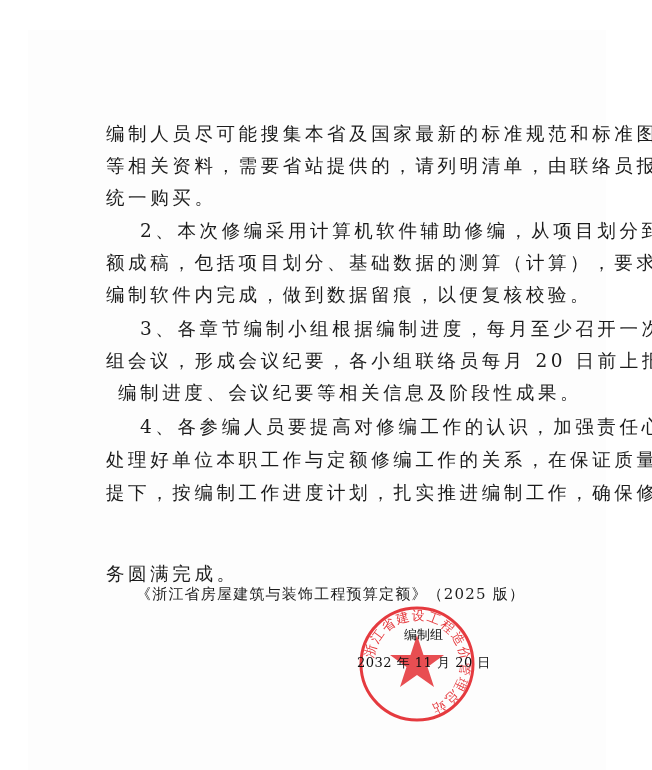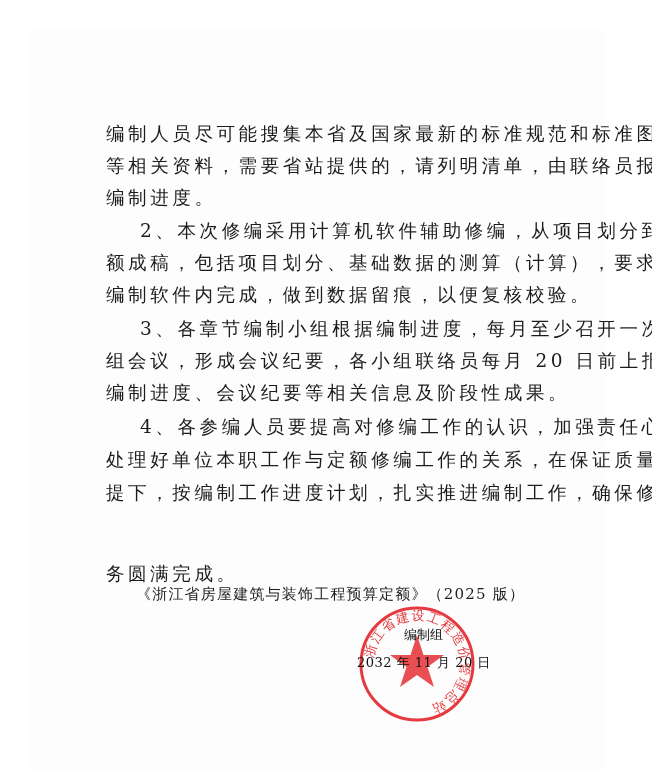--- a/index.html
+++ b/index.html
@@ -61,29 +61,29 @@
       opacity: 0.9;
     }
   </style>
 </head>
 <body>
 
 <div class="page"></div>
 
 <div class="line" style="top:123px;">编制人员尽可能搜集本省及国家最新的标准规范和标准图集</div>
 <div class="line" style="top:155px;">等相关资料，需要省站提供的，请列明清单，由联络员报省站</div>
-<div class="line" style="top:187px;">编制进度。</div>
+<div class="line" style="top:187px;">统一购买。</div>
 
 <div class="line indent" style="top:220px;">2、本次修编采用计算机软件辅助修编，从项目划分到定</div>
 <div class="line" style="top:252px;">额成稿，包括项目划分、基础数据的测算（计算），要求均在</div>
 <div class="line" style="top:284px;text-align:right;">编制软件内完成，做到数据留痕，以便复核校验。</div>
 
 <div class="line indent" style="top:318px;">3、各章节编制小组根据编制进度，每月至少召开一次小</div>
 <div class="line" style="top:350px;">组会议，形成会议纪要，各小组联络员每月 20 日前上报小组</div>
-<div class="line" style="top:382px;">编制进度、会议纪要等相关信息及阶段性成果。</div>
+<div class="line" style="top:382px;margin-left:12px;">编制进度、会议纪要等相关信息及阶段性成果。</div>
 
 <div class="line indent" style="top:416px;">4、各参编人员要提高对修编工作的认识，加强责任心，</div>
 <div class="line" style="top:449px;">处理好单位本职工作与定额修编工作的关系，在保证质量的前</div>
 <div class="line" style="top:482px;">提下，按编制工作进度计划，扎实推进编制工作，确保修编任</div>
 <div class="line" style="top:515px;margin-top:48px;">务圆满完成。</div>
 
 <div class="title-line">《浙江省房屋建筑与装饰工程预算定额》（2025 版）</div>
 
 <svg class="stamp" viewBox="0 0 118 118">
   <defs>

